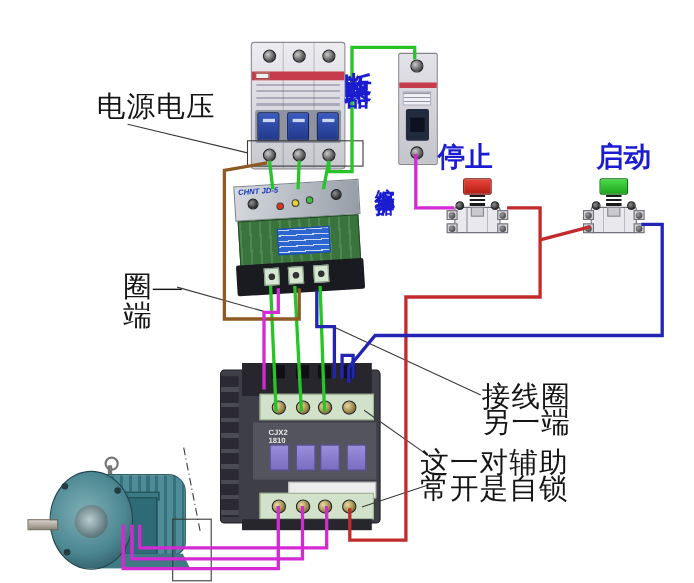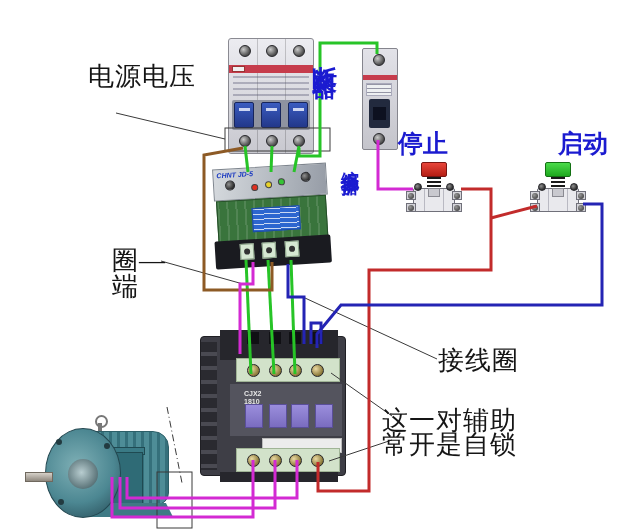--- a/index.html
+++ b/index.html
@@ -271,30 +271,31 @@
     <polyline points="297,460 297,498 127,498 127,477" fill="none" stroke-width="3" stroke="#d32ad3"></polyline>
 
     <polyline points="461,189 491,189 491,270 369,270 369,491 318,491 318,462" fill="none" stroke-width="3" stroke="#c22b2b"></polyline>
     <polyline points="491,218 537,206" fill="none" stroke-width="3" stroke="#c22b2b"></polyline>
 
     <polyline points="583,204 602,204 602,305 341,305 317,334 317,348" fill="none" stroke-width="3" stroke="#2424b4"></polyline>
     <polyline points="288,264 288,297 304,297 304,344" fill="none" stroke-width="3" stroke="#2424b4"></polyline>
     <polyline points="311,344 311,323 321,323 321,344" fill="none" stroke-width="3" stroke="#2424b4"></polyline>
   </svg>
 
-  <div class="blk-label" style="left:88px;top:64px">电源电压</div>
+  <div class="blk-label" style="left:88px;top:84px">电源电压</div>
 
   <div class="blue-label v-label" style="left:312px;top:45px;letter-spacing:5px">断路器</div>
   <div class="blue-label v-label" style="left:337px;top:156px;font-size:18px;letter-spacing:2px">综合保护器</div>
 
   <div class="blue-label" style="left:398px;top:131px">停止</div>
-  <div class="blue-label" style="left:558px;top:131px">启动</div>
+  <div class="blue-label" style="left:542px;top:131px">启动</div>
 
   <div class="blk-label" style="left:112px;top:248px">圈—</div>
   <div class="blk-label" style="left:112px;top:274px">端</div>
 
 
   <div class="blk-label" style="left:438px;top:348px">接线圈</div>
+  <div class="blk-label" style="left:438px;top:372px">另一端</div>
 
   <div class="blk-label" style="left:382px;top:432px">常开是自锁</div>
   <div class="blk-label" style="left:382px;top:408px">这一对辅助</div>
 
 </div>
 
 </body></html>

